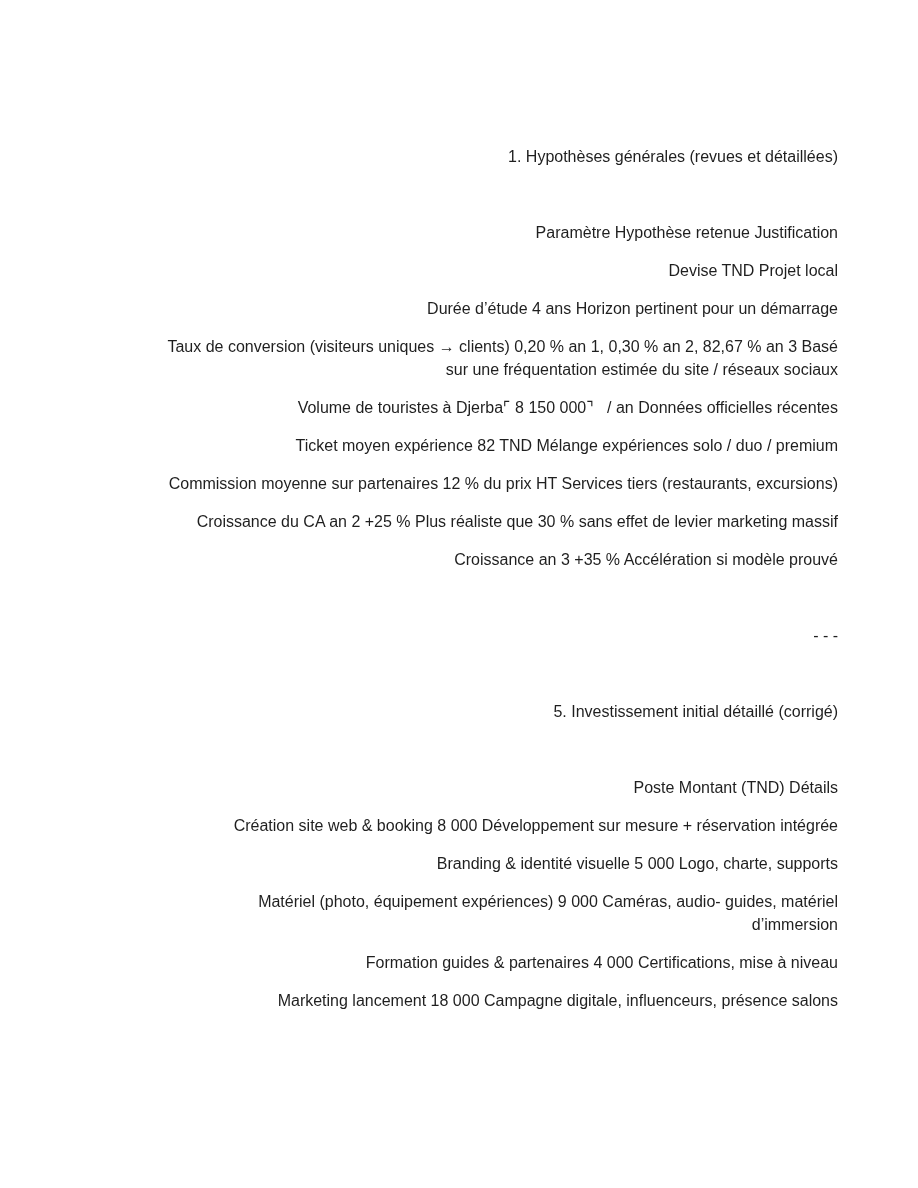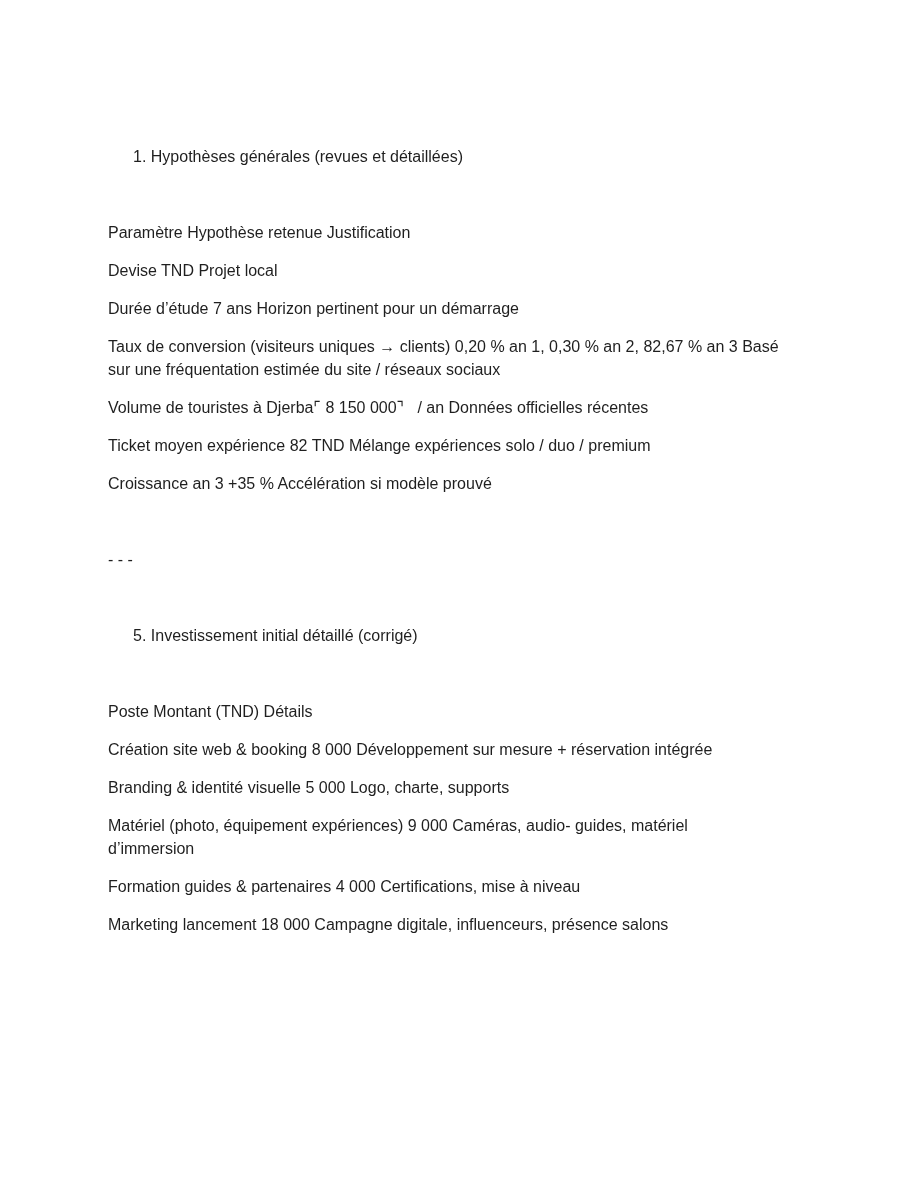--- a/index.html
+++ b/index.html
@@ -17,40 +17,43 @@
     color: #1f1f1f;
     font-family: "Liberation Sans", "DejaVu Sans", sans-serif;
     font-size: 16px;
     line-height: 23px;
     overflow: hidden;
   }
   .p, .h, .blank {
     margin: 0 0 15px 0;
     white-space: pre-wrap;
     min-height: 23px;
+    text-align: right;
   }
   .h {
     margin-left: 25px;
   }
 </style>
 </head>
 <body>
 
 <div class="page">
 
   <div class="h">1. Hypothèses générales (revues et détaillées)</div>
   <div class="blank"></div>
 
   <div class="p">Paramètre Hypothèse retenue Justification</div>
   <div class="p">Devise TND Projet local</div>
-  <div class="p">Durée d’étude 7 ans Horizon pertinent pour un démarrage</div>
+  <div class="p">Durée d’étude 4 ans Horizon pertinent pour un démarrage</div>
   <div class="p">Taux de conversion (visiteurs uniques → clients) 0,20 % an 1, 0,30 % an 2, 82,67 % an 3 Basé
 sur une fréquentation estimée du site / réseaux sociaux</div>
   <div class="p">Volume de touristes à Djerba⌜ 8 150 000⌝   / an Données officielles récentes</div>
   <div class="p">Ticket moyen expérience 82 TND Mélange expériences solo / duo / premium</div>
+  <div class="p">Commission moyenne sur partenaires 12 % du prix HT Services tiers (restaurants, excursions)</div>
+  <div class="p">Croissance du CA an 2 +25 % Plus réaliste que 30 % sans effet de levier marketing massif</div>
   <div class="p">Croissance an 3 +35 % Accélération si modèle prouvé</div>
 
   <div class="blank"></div>
   <div class="p">- - -</div>
   <div class="blank"></div>
 
   <div class="h">5. Investissement initial détaillé (corrigé)</div>
   <div class="blank"></div>
 
   <div class="p">Poste Montant (TND) Détails</div>

